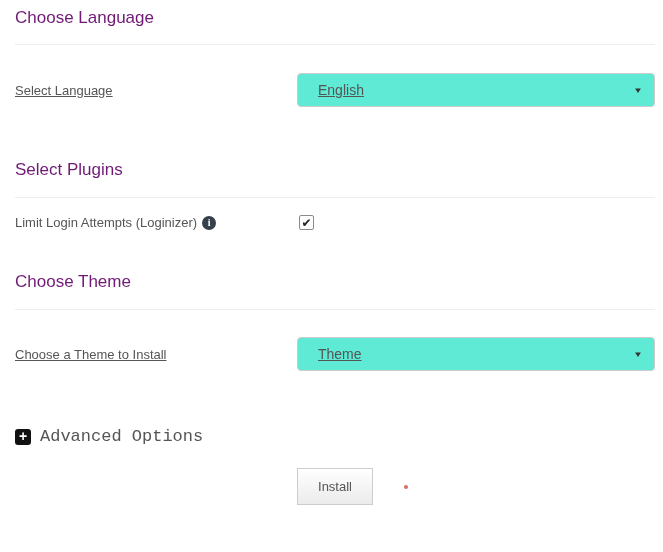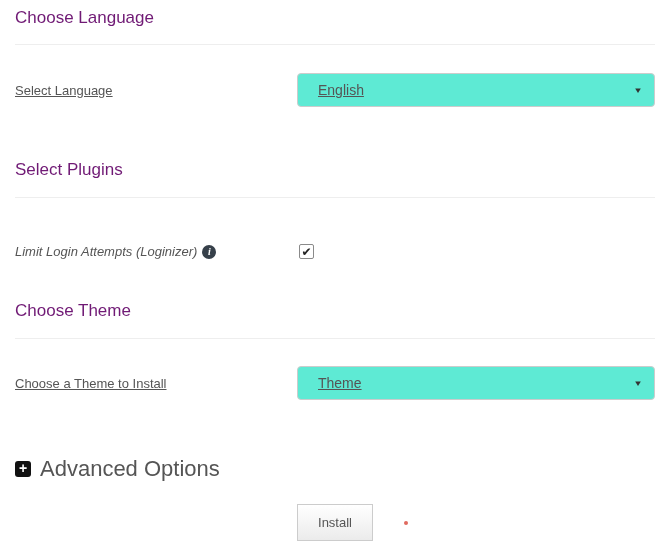--- a/index.html
+++ b/index.html
@@ -20,21 +20,21 @@
     margin: 0;
   }
   .divider {
     border: none;
     border-top: 1px solid #eeeeee;
     margin: 16px 0 0 0;
   }
 
   .form-row { display: flex; align-items: center; }
   .row-select { margin-top: 28px; height: 34px; text-decoration: underline; }
-  .row-check  { margin-top: 44px; height: 19px; font-style: italic; }
+  .row-check  { margin-top: 15px; height: 19px; }
 
   .field-label {
     width: 282px;
     flex: 0 0 282px;
     font-size: 13px;
     color: #555555;
     display: flex;
     align-items: center;
   }
 
@@ -102,22 +102,23 @@
     border-radius: 3px;
     color: #ffffff;
     font-size: 14px;
     font-weight: bold;
     line-height: 15px;
     text-align: center;
     display: inline-block;
   }
   .advanced-label {
     margin-left: 9px;
-    font-size: 22px;
+    font-size: 17px;
     color: #555555;
+    font-family: Liberation Mono, monospace;
   }
 
   .install-row {
     margin-top: 22px;
     display: flex;
     align-items: center;
   }
   .install-spacer { width: 282px; flex: 0 0 282px; }
   .install-button {
     min-width: 76px;

